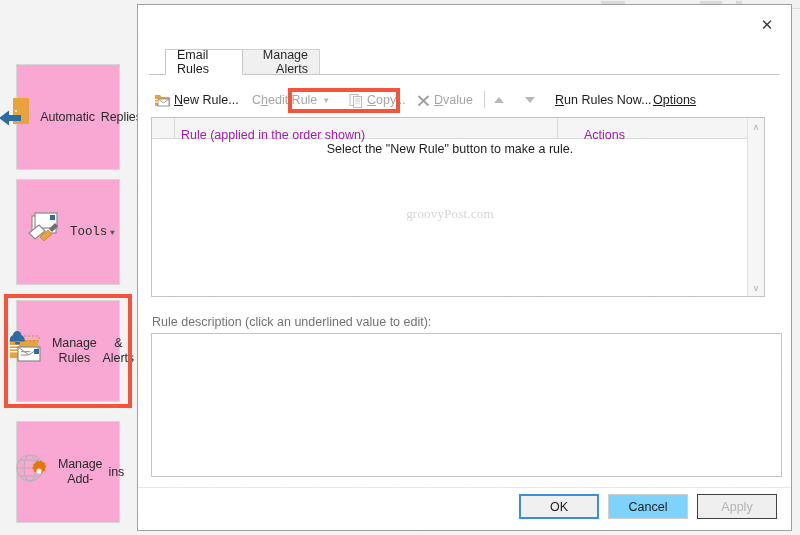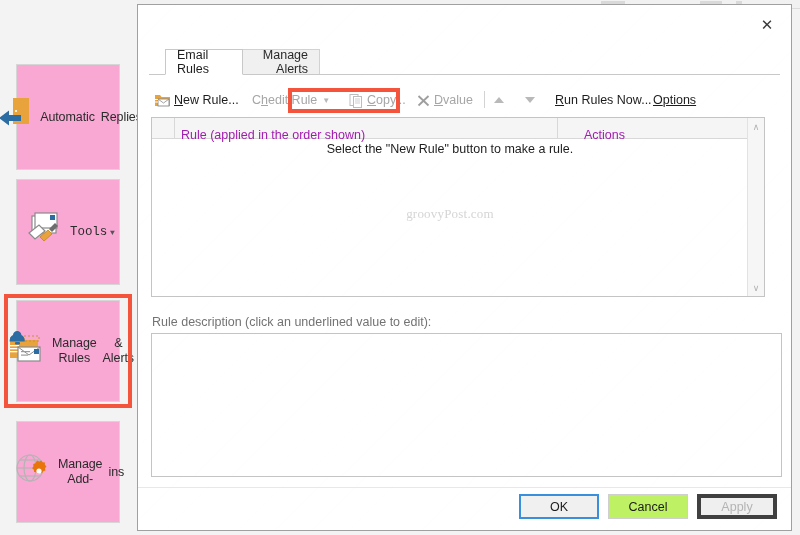--- a/index.html
+++ b/index.html
@@ -102,24 +102,24 @@
   .descbox{
     position:absolute;left:13px;top:328px;width:631px;height:144px;
     border:1px solid #c4c4c4;background:#ffffff;box-sizing:border-box;
   }
 
   
   .footsep{position:absolute;left:0;right:0;top:482px;height:1px;background:#e8e8e8;}
   .btn{
     position:absolute;top:489px;width:80px;height:25px;box-sizing:border-box;
     display:flex;align-items:center;justify-content:center;
-    font-size:12.5px;background:#bef264;border:1px solid #cfcfcf;color:#1b1b1b;cursor:pointer;
+    font-size:12.5px;background:#7dd3fc;border:1px solid #cfcfcf;color:#1b1b1b;cursor:pointer;
   }
   .btn.primary{border:2px solid #3a8fdd;background:#f0f0f0;}
-  .btn.disabled{color:#b4b4b4;background:#efefef;border:4px solid #404040;cursor:default;}
+  .btn.disabled{color:#b4b4b4;background:#efefef;border:1px solid #404040;cursor:default;}
 
   
   .tex{
     position:absolute;inset:0;pointer-events:none;opacity:.5;
     background:repeating-linear-gradient(135deg,rgba(0,0,0,0.012) 0px,rgba(0,0,0,0.012) 1px,transparent 1px,transparent 26px);
   }
 </style>
 </head>
 <body>
 

